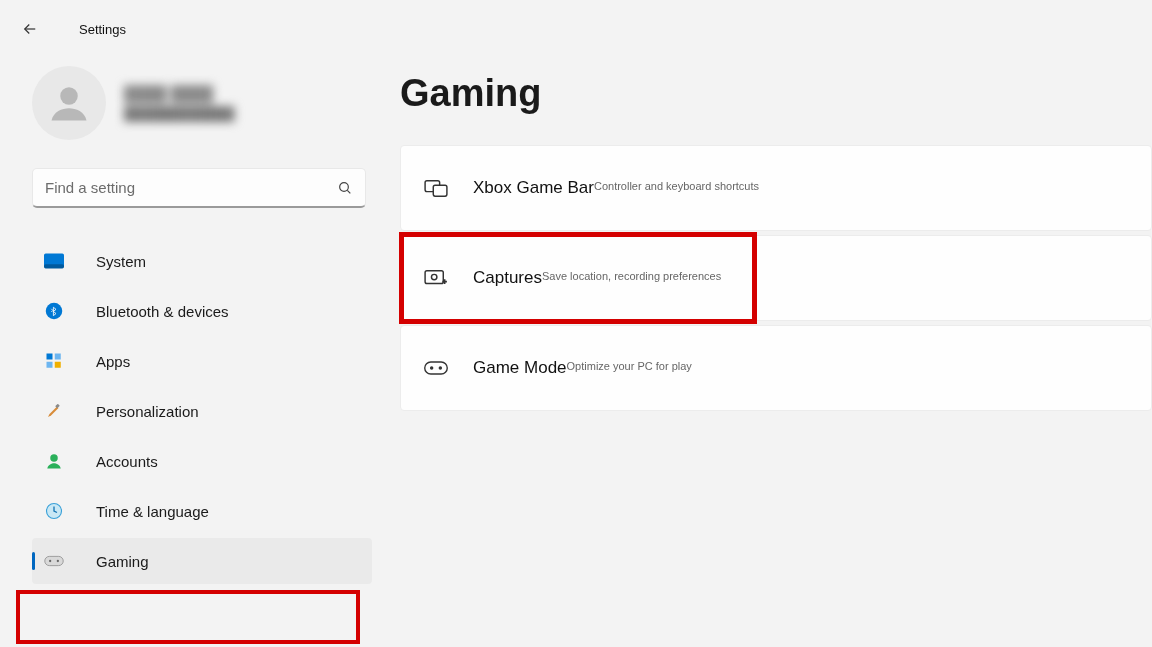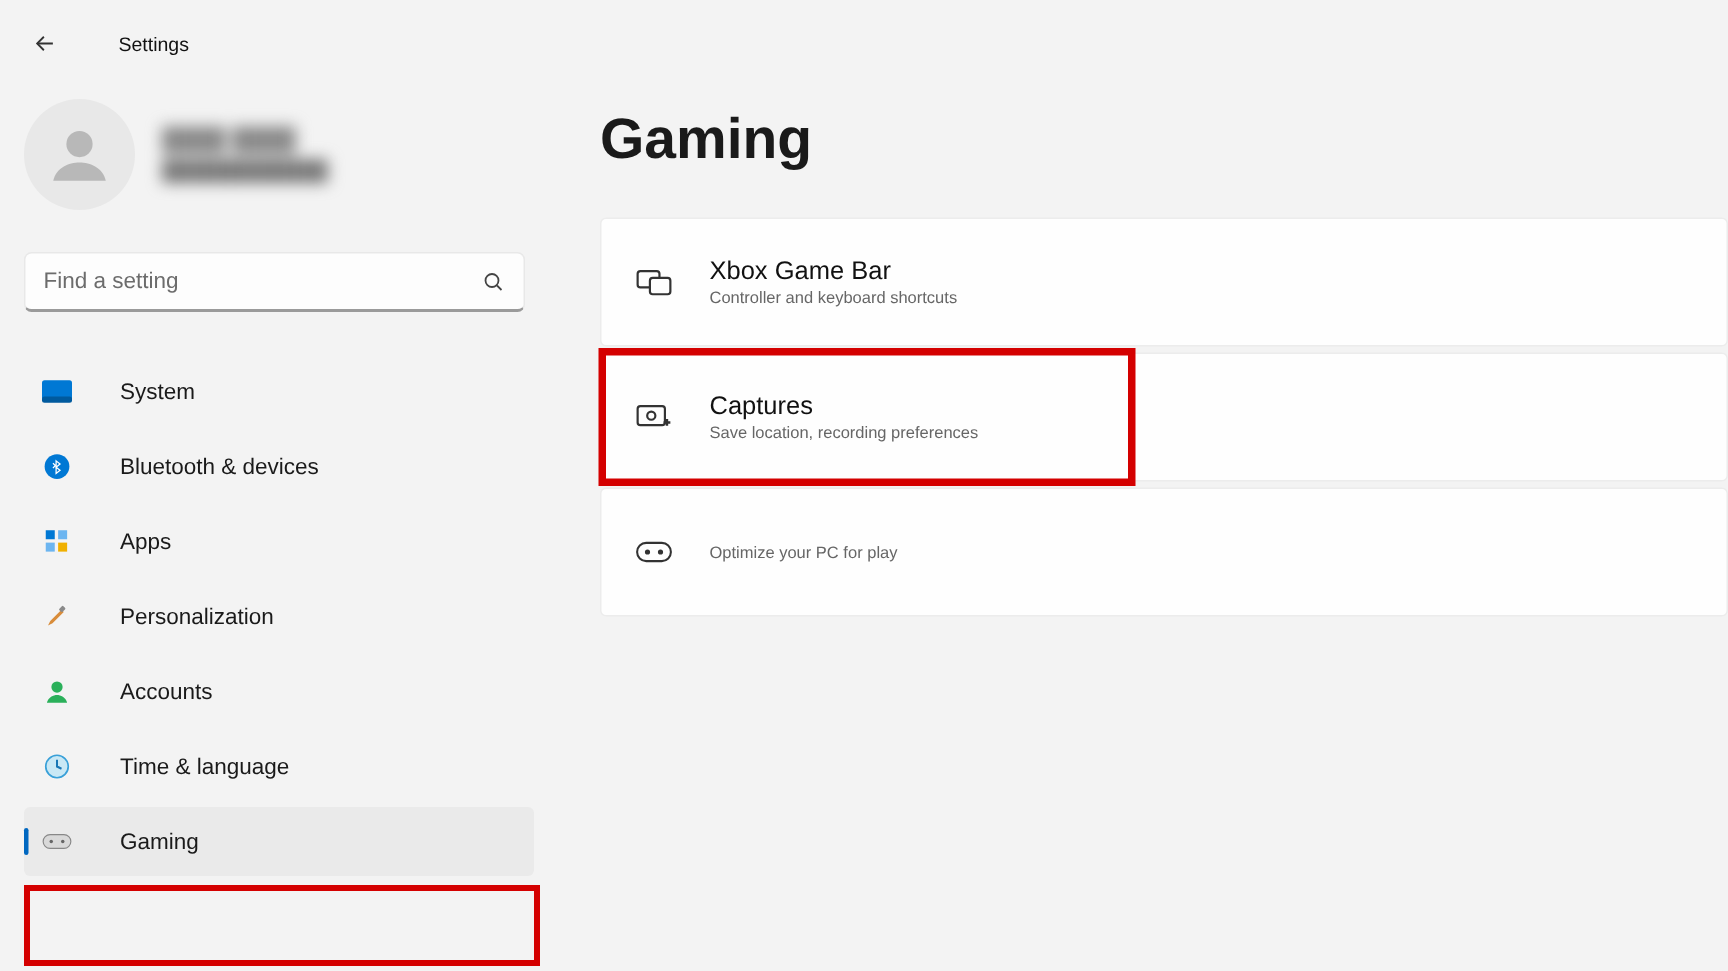--- a/index.html
+++ b/index.html
@@ -20,21 +20,21 @@
   }
   .back-arrow {
     width: 20px; height: 20px;
     display: flex; align-items: center; justify-content: center;
     cursor: pointer;
   }
   .app-title { font-size: 13px; font-weight: 400; color: #111; }
   .layout { display: flex; }
   .sidebar {
     width: 370px;
-    padding-left: 16px;
+    padding-left: 32px;
     padding-right: 16px;
   }
   .profile {
     display: flex; align-items: center; gap: 18px;
     margin-top: 8px; margin-bottom: 28px;
     padding-left: 0;
   }
   .avatar {
     width: 74px; height: 74px; border-radius: 50%;
     background: #e8e8e8;
@@ -88,21 +88,21 @@
     border-radius: 4px;
     display: flex; align-items: center;
     padding: 16px 22px;
     gap: 24px;
     margin-bottom: 4px;
     cursor: pointer;
     min-height: 86px;
     position: relative;
   }
   .card-icon { width: 26px; height: 26px; color: #333; display:flex;align-items:center;justify-content:center;}
-  .card-texts { display: flex; flex-direction: column; }
+  .card-texts { display: flex; flex-direction: row; }
   .card-title { font-size: 17px; font-weight: 400; color: #111; }
   .card-sub { font-size: 11px; color: #666; margin-top: 2px;}
   .hl-card {
     position: absolute; inset: -3px; border: 5px solid #d40000;
     pointer-events: none;
     width: 358px; left: -2px; top:-4px; height: 92px;
   }
 </style>
 </head>
 <body>
@@ -245,19 +245,20 @@
 
     <div class="card">
       <div class="card-icon">
         <svg width="26" height="18" viewBox="0 0 30 20" fill="none" stroke="#333" stroke-width="1.6">
             <rect x="2" y="3" width="26" height="14" rx="7"></rect>
             <circle cx="10" cy="10" r="1.2" fill="#333"></circle>
             <circle cx="20" cy="10" r="1.2" fill="#333"></circle>
           </svg>
       </div>
       <div class="card-texts">
+        <span class="card-title">Game Mode</span>
         <span class="card-sub">Optimize your PC for play</span>
       </div>
     </div>
   </div>
 </div>
 
 <div style="position:absolute; left:16px; top:590px; width:344px; height:54px; border:4px solid #d40000; pointer-events:none;"></div>
 
 </body></html>

